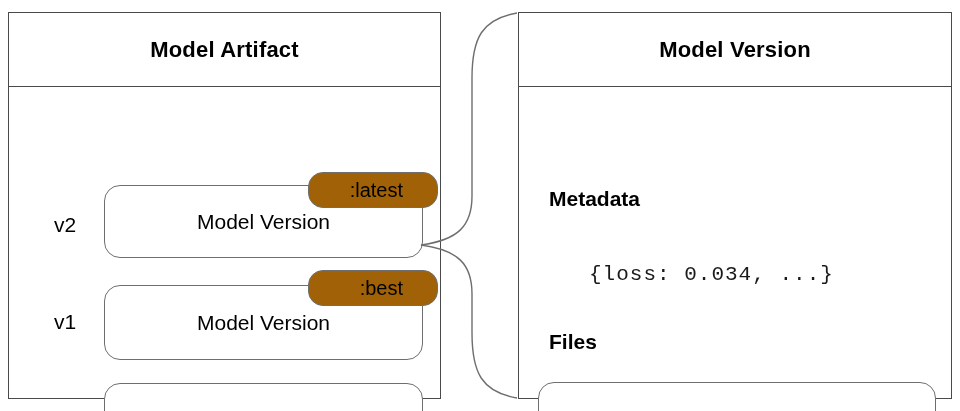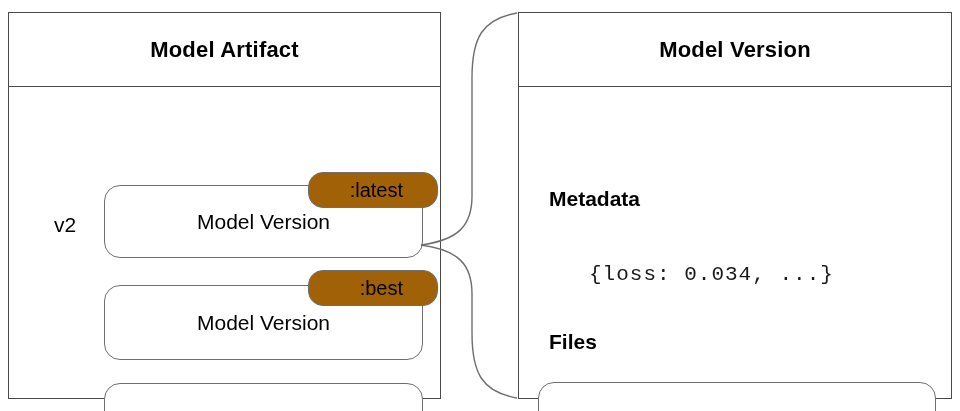--- a/index.html
+++ b/index.html
@@ -75,20 +75,21 @@
   <section class="panel panel-left">
     <header class="panel-header">
       <h2 class="panel-title">Model Artifact</h2>
     </header>
     <div class="panel-body">
 
       <div class="version-label label-v2">v2</div>
       <div class="version-box box-v2">Model Version</div>
       <div class="alias-badge badge-latest">:latest</div>
 
+      <div class="version-label label-v1">v1</div>
       <div class="version-box box-v1">Model Version</div>
       <div class="alias-badge badge-best">:best</div>
 
       <div class="version-label label-v0">v0</div>
       <div class="version-box box-v0">Model Version</div>
 
     </div>
   </section>
 
   <section class="panel panel-right">

